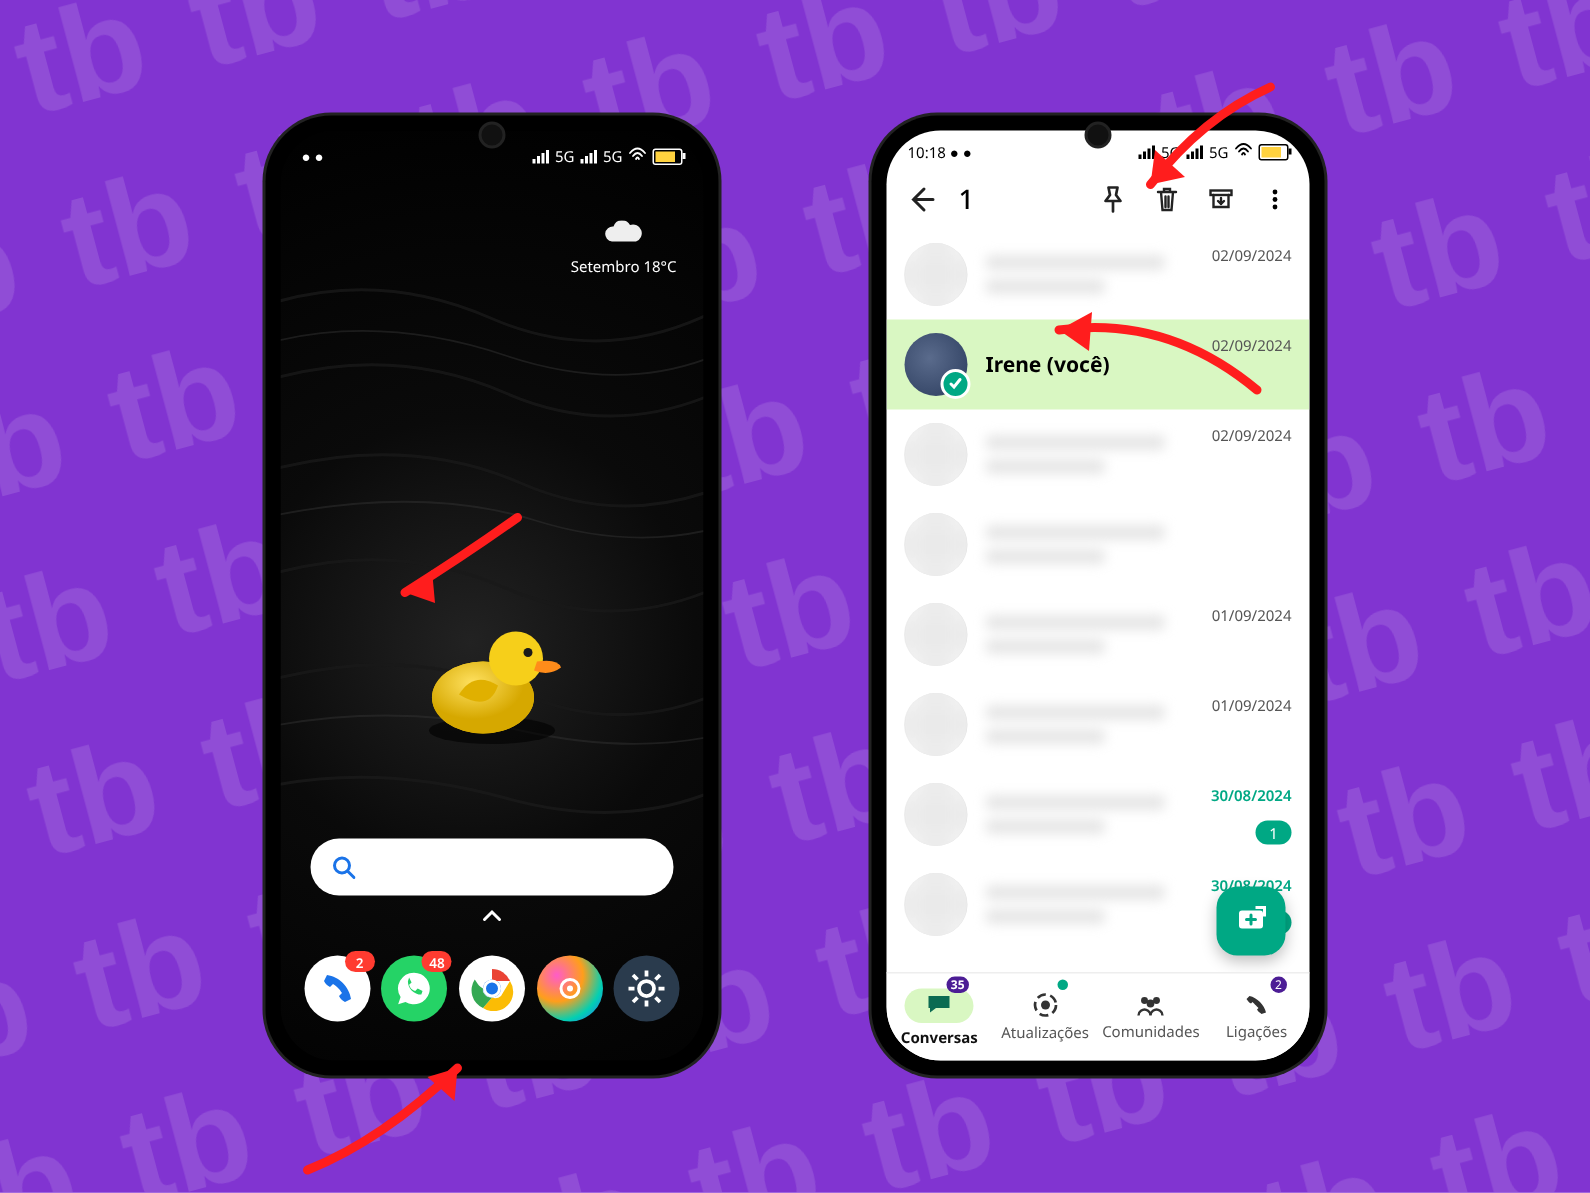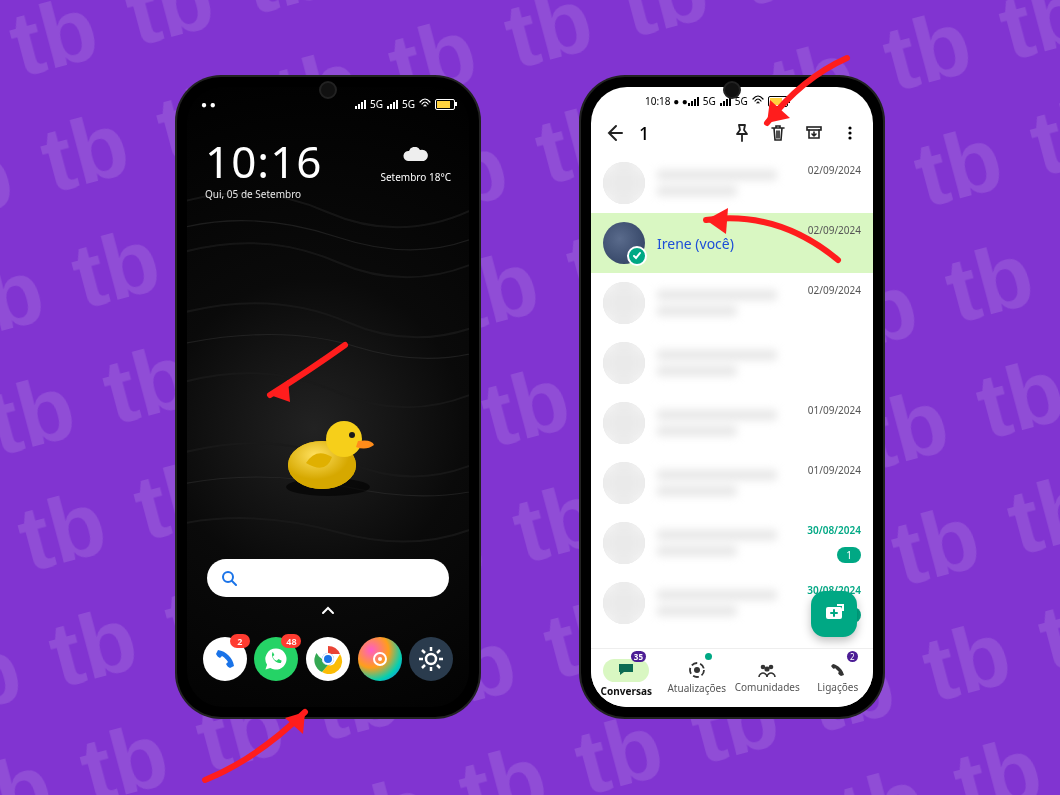--- a/index.html
+++ b/index.html
@@ -30,34 +30,34 @@
   .duck{position:absolute;left:50%;top:322px;transform:translateX(-50%);}
   .search{position:absolute;left:20px;right:20px;bottom:110px;height:38px;background:#fff;border-radius:20px;display:flex;align-items:center;padding:0 14px;}
   .search svg{flex-shrink:0;}
   .caret{position:absolute;bottom:88px;left:50%;transform:translateX(-50%);color:#fff;font-size:12px;}
   .dock{position:absolute;left:12px;right:12px;bottom:22px;height:52px;display:flex;justify-content:space-around;align-items:center;}
   .app{width:44px;height:44px;border-radius:50%;position:relative;display:flex;align-items:center;justify-content:center;}
   .badge{position:absolute;top:-3px;right:-3px;min-width:14px;height:14px;padding:0 3px;background:#ff3b30;border-radius:8px;color:#fff;font-size:9px;font-weight:600;display:flex;align-items:center;justify-content:center;}
   
   #phone2{left:581px;top:77px;}
   #phone2 .screen{background:#fff;}
-  .sb2{position:absolute;top:6px;left:14px;right:14px;height:16px;display:flex;justify-content:flex-start;align-items:center;color:#000;font-size:10px;margin-left:40px;}
+  .sb2{position:absolute;top:6px;left:14px;right:14px;height:16px;display:flex;justify-content:space-between;align-items:center;color:#000;font-size:10px;}
   .sb2 .sig span{background:#000;} .sb2 .batt{border-color:#000;} .sb2 .batt::after{background:#000;}
   .topbar{position:absolute;top:26px;left:0;right:0;height:40px;display:flex;align-items:center;padding:0 12px;gap:14px;}
   .topbar .spacer{flex:1;}
   .ib{width:22px;height:22px;display:flex;align-items:center;justify-content:center;color:#222;}
   .selcount{font-size:18px;font-weight:500;}
   .chats{position:absolute;top:66px;left:0;right:0;bottom:58px;overflow:hidden;}
   .chat{height:60px;display:flex;align-items:center;padding:0 12px;gap:12px;position:relative;}
   .chat.sel{background:#d9f7c2;}
   .av{width:42px;height:42px;border-radius:50%;background:#ddd;position:relative;flex-shrink:0;}
   .av.blur::after{content:"";position:absolute;inset:0;border-radius:50%;backdrop-filter:blur(6px);background:rgba(255,255,255,.4);}
   .av .selbadge{position:absolute;bottom:-2px;right:-2px;width:16px;height:16px;border-radius:50%;background:#00a884;border:2px solid #fff;display:flex;align-items:center;justify-content:center;}
   .cbody{flex:1;min-width:0;}
-  .cname{font-size:14px;font-weight:400;color:#1d4ed8;}
+  .cname{font-size:14px;font-weight:700;color:#000000;}
   .csub{font-size:12px;color:#555;display:flex;align-items:center;gap:3px;}
   .cdate{position:absolute;top:10px;right:12px;font-size:10px;color:#555;}
   .cdate.g{color:#00a884;font-weight:600;}
   .blurrow{filter:blur(4px);}
   .blurtext{width:120px;height:10px;background:#e6e6e6;border-radius:4px;}
   .ubadge{position:absolute;bottom:10px;right:12px;background:#00a884;color:#fff;font-size:10px;min-width:16px;height:16px;border-radius:9px;display:flex;align-items:center;justify-content:center;padding:0 4px;}
   .fab{position:absolute;right:16px;bottom:70px;width:46px;height:46px;border-radius:14px;background:#00a884;display:flex;align-items:center;justify-content:center;box-shadow:0 4px 10px rgba(0,0,0,.25);}
   .bottomnav{position:absolute;bottom:0;left:0;right:0;height:58px;display:flex;border-top:1px solid #eee;background:#fff;}
   .tab{flex:1;display:flex;flex-direction:column;align-items:center;justify-content:center;gap:2px;font-size:10px;color:#555;position:relative;}
   .tab.active{color:#111;font-weight:700;}
@@ -128,24 +128,20 @@
             <svg width="12" height="10" viewBox="0 0 12 10">
                 <path d="M1 4 Q6 -2 11 4 M3 6 Q6 2 9 6 M5 8 Q6 6 7 8" stroke="#fff" stroke-width="1.2" fill="none" stroke-linecap="round"></path>
               </svg>
           </span>
           <span class="batt">
               <span class="fill"></span>
             </span>
         </span>
       </div>
 
-      <div class="clock">
-        <div class="t">10:16</div>
-        <div class="d">Qui, 05 de Setembro</div>
-      </div>
 
       <div class="weather">
         <div class="cloud">
           <svg width="28" height="18" viewBox="0 0 28 18">
               <path d="M6 14a5 5 0 0 1 1-10 6 6 0 0 1 11-1 5 5 0 0 1 4 11z" fill="#eee"></path>
             </svg>
         </div>
         <div><span>Setembro</span> <span>18°C</span></div>
       </div>
 

